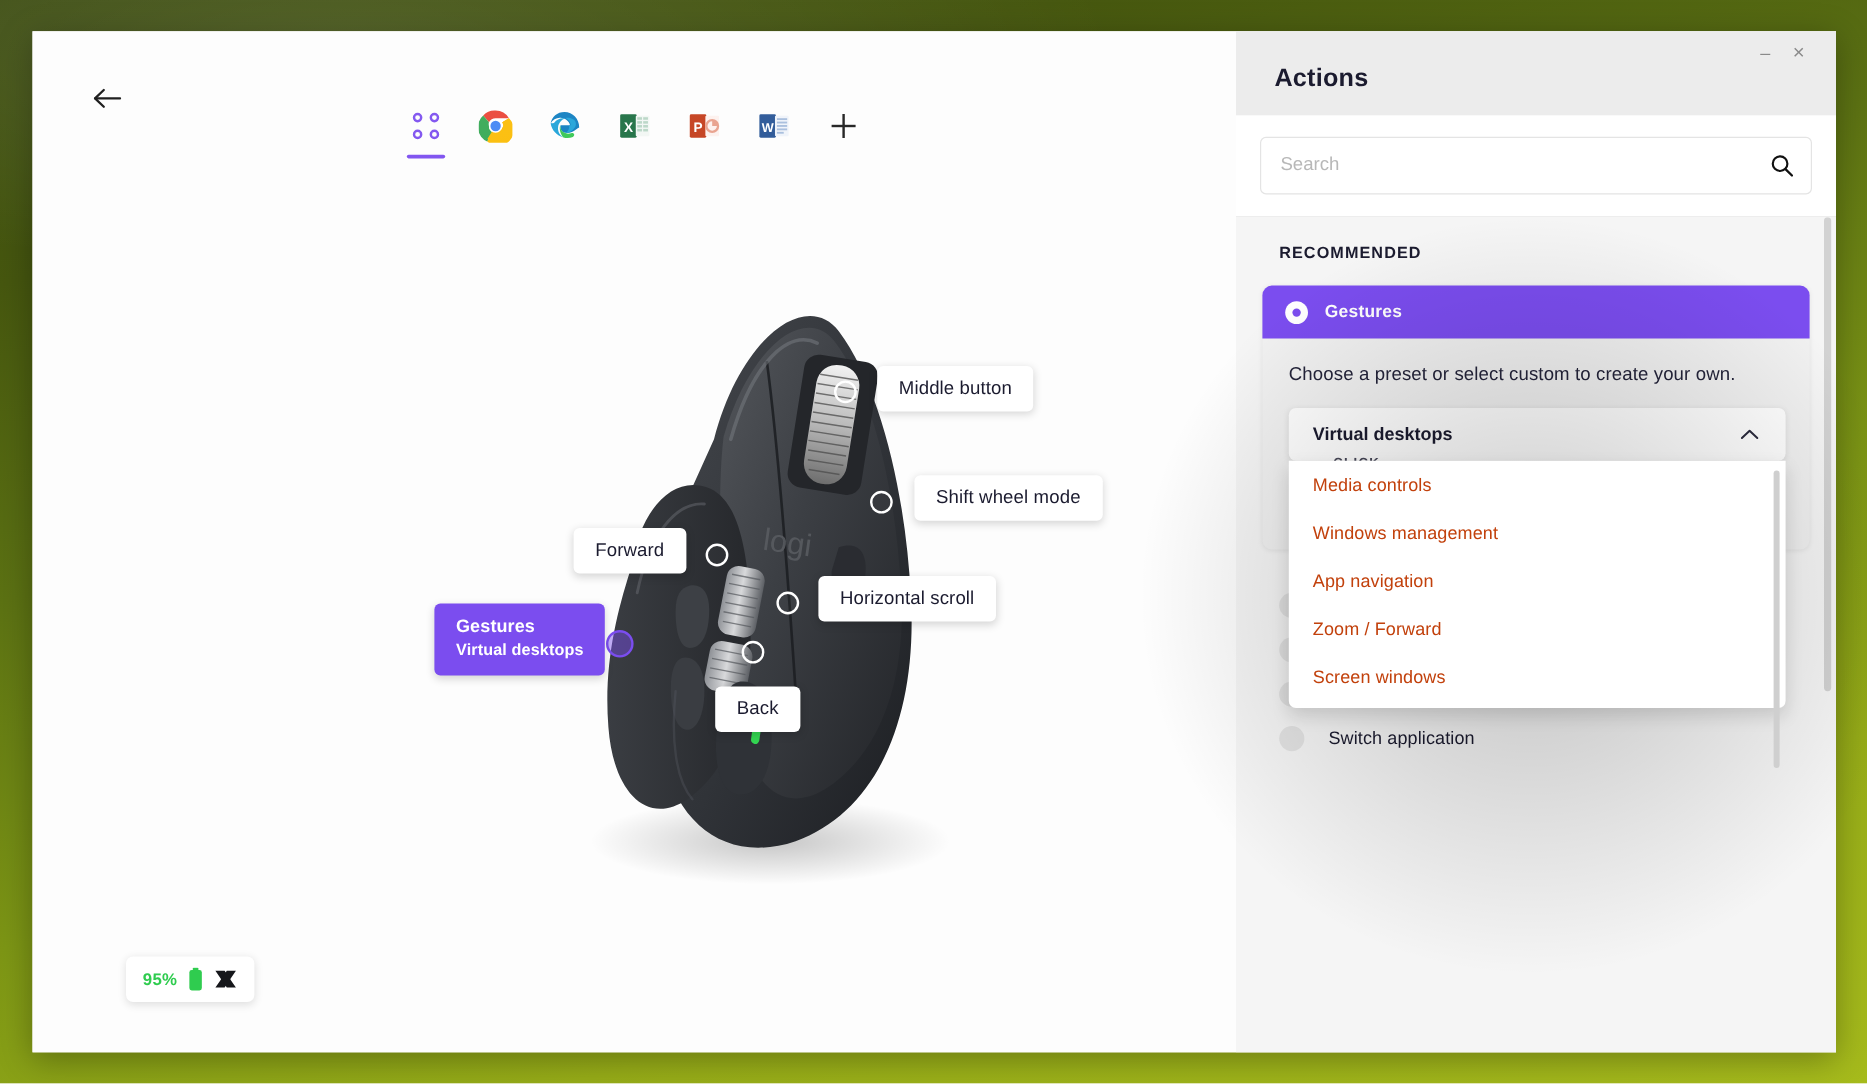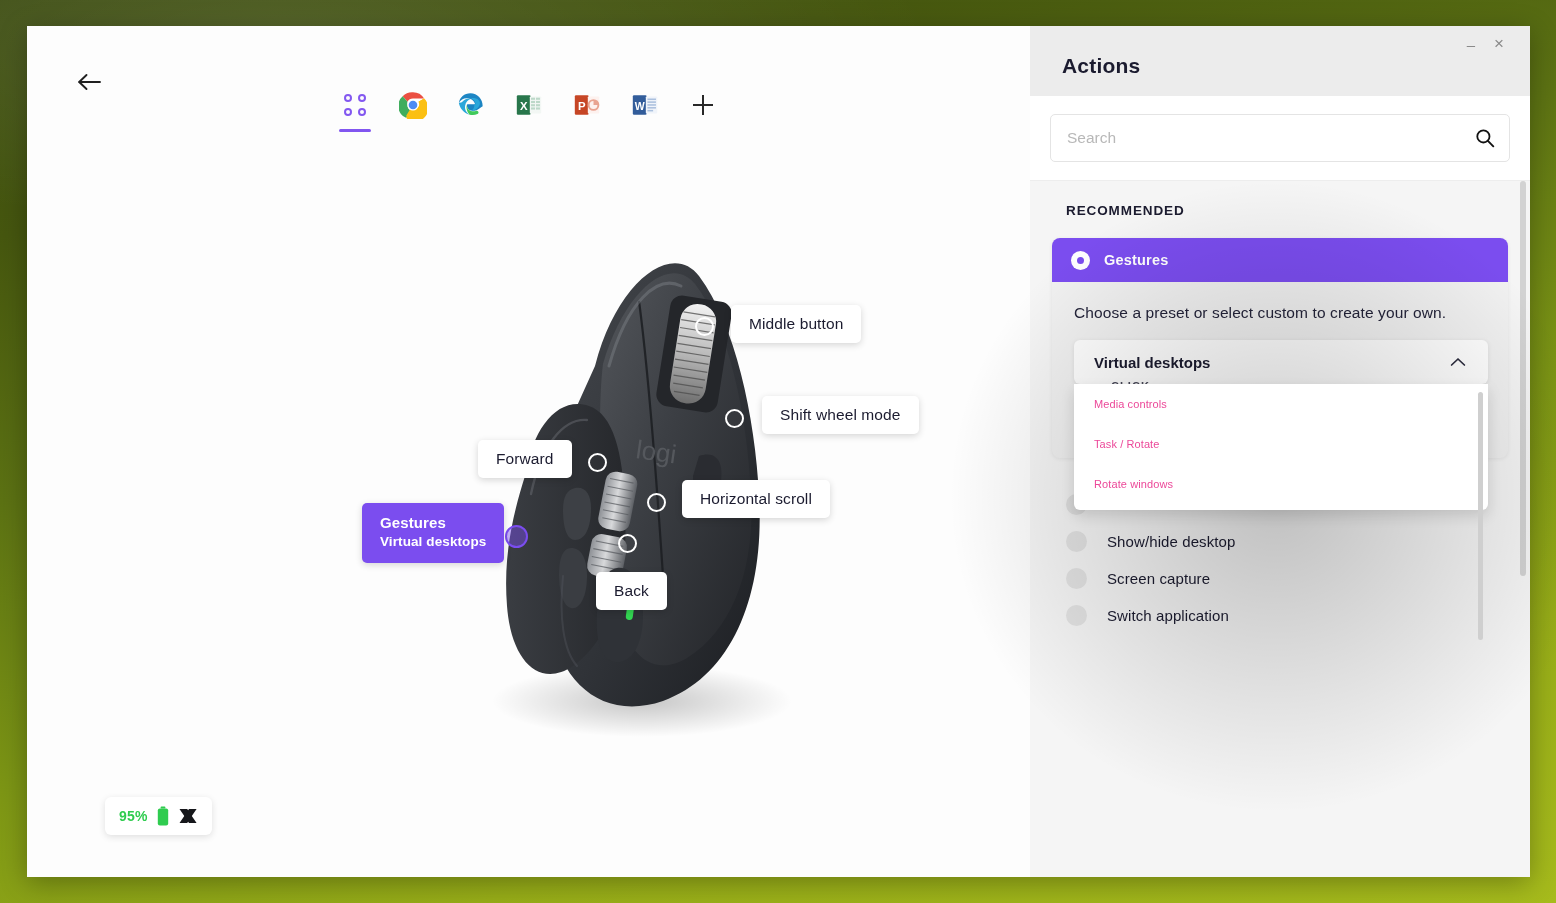--- a/index.html
+++ b/index.html
@@ -363,22 +363,22 @@
     border-radius: 0 0 6px 6px;
     box-shadow: 0 6px 14px rgba(0,0,0,0.13);
     padding-bottom: 6px;
     z-index: 5;
   }
   .preset-option {
     height: 40px;
     display: flex;
     align-items: center;
     padding-left: 20px;
-    font-size: 11px;
-    color: #ec4899;
+    font-size: 15px;
+    color: #c2410c;
     cursor: pointer;
     letter-spacing: .1px;
   }
   #preset-dd-scroll {
     position: absolute;
     right: 5px;
     top: 8px;
     width: 5px;
     height: 248px;
     background: #cfcfcf;
@@ -725,24 +725,30 @@
               <svg width="16" height="10" viewBox="0 0 16 10">
                 <path d="M1.6 8 L8 2 L14.4 8" fill="none" stroke="#2b2b3d" stroke-width="1.7" stroke-linecap="round" stroke-linejoin="round"></path>
               </svg>
             </div>
 
             <div id="preset-dropdown">
               <div class="preset-option">
                 <span>Media controls</span>
               </div>
               <div class="preset-option">
-                <span>Task / Rotate</span>
+                <span>Windows management</span>
               </div>
               <div class="preset-option">
-                <span>Rotate windows</span>
+                <span>App navigation</span>
+              </div>
+              <div class="preset-option">
+                <span>Zoom / Forward</span>
+              </div>
+              <div class="preset-option">
+                <span>Screen windows</span>
               </div>
               <div id="preset-dd-scroll"></div>
             </div>
           </div>
 
           <div id="assigned-row">
             <div id="assigned-row-inner">
               <span class="radio-off"></span>
               <span>
                 <span id="assigned-kicker">CLICK</span><br>

